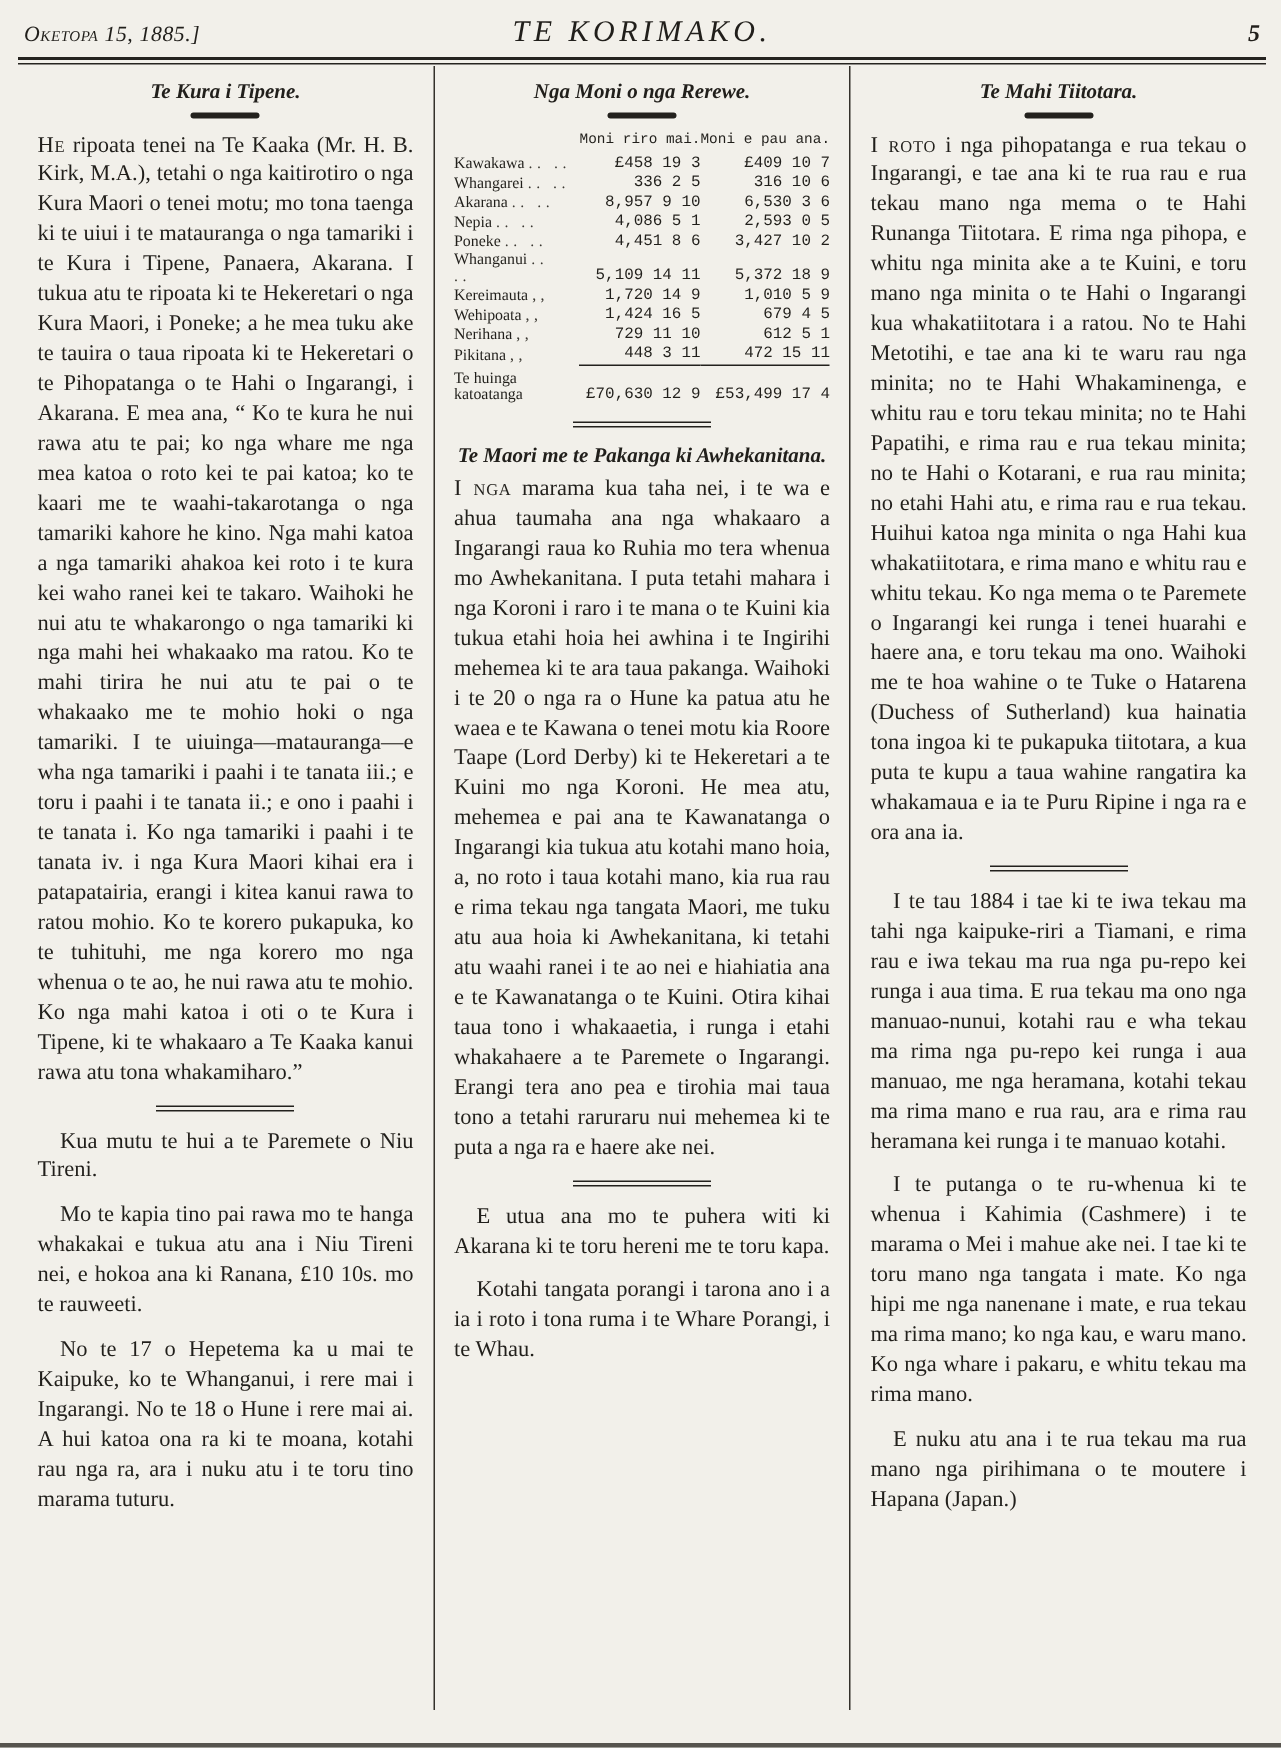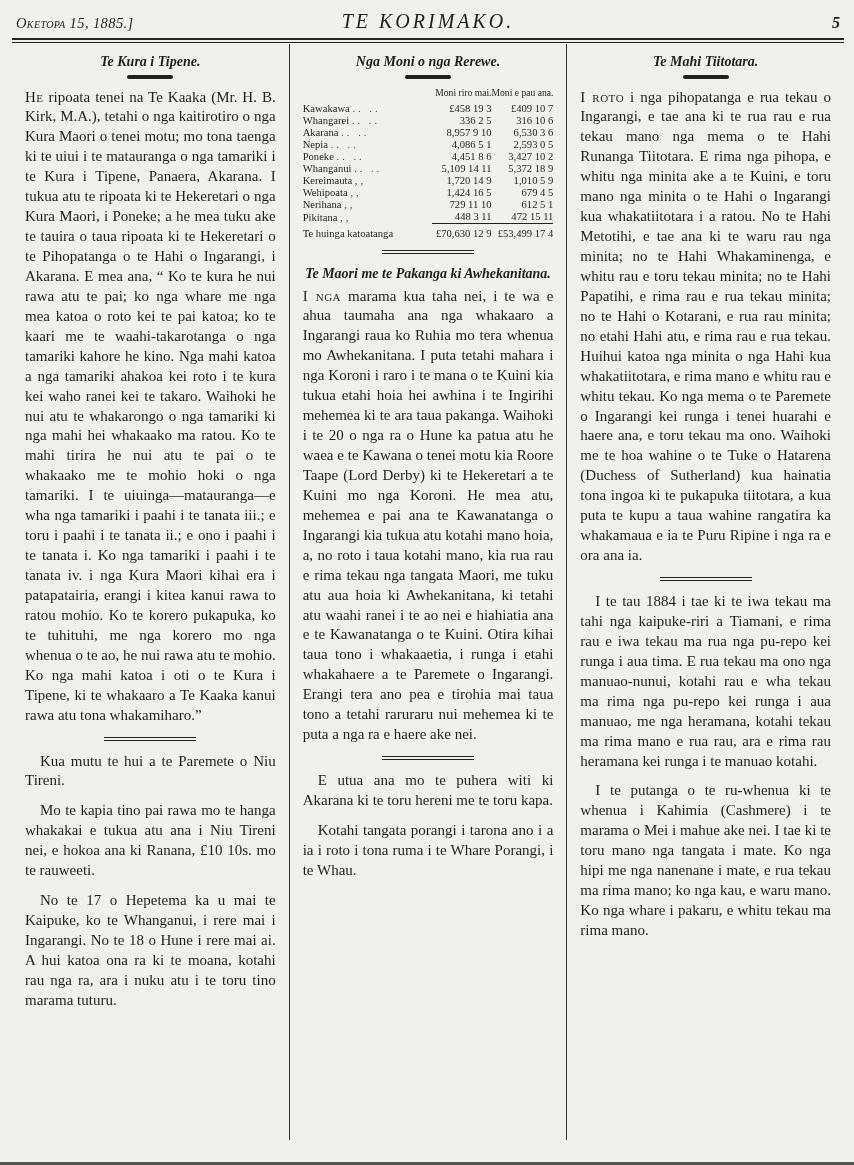--- a/index.html
+++ b/index.html
@@ -39,21 +39,21 @@
   .divider{width:92px;height:2px;border-top:1px solid #23211d;border-bottom:1px solid #23211d;margin:11px auto 11px auto;}
   
   p{font-size:15px;line-height:1.33;text-align:justify;margin:0;}
   p.first{margin-bottom:2px;}
   p.ind{text-indent:15px;margin-top:10px;}
   .lead{font-variant:small-caps;letter-spacing:.5px;}
   
   table.money{width:100%;border-collapse:collapse;font-size:10.6px;margin:8px 0 2px 0;}
   .money td{padding:0.5px 0;vertical-align:bottom;}
   .money td.nm{padding-right:4px;}
-  .money td.val{text-align:right;white-space:nowrap;width:60px;}
+  .money td.val{text-align:right;white-space:nowrap;width:60px;font-family:Liberation Mono, monospace;}
   .money thead td{text-align:center;font-size:9.6px;line-height:1.1;padding-bottom:4px;vertical-align:bottom;}
   .money .dots{letter-spacing:3px;color:#3c3933;}
   .money tr.total td{padding-top:4px;}
   .money tr.total td.val{border-top:1px solid #23211d;}
 </style>
 </head>
 <body>
 
 <div class="page">
 
@@ -155,16 +155,17 @@
       <p class="ind">Kotahi tangata porangi i tarona ano i a ia i roto i tona ruma i te Whare Porangi, i te Whau.</p>
     </section>
 
     <section class="col">
       <h2 class="art-head">Te Mahi Tiitotara.</h2>
       <div class="head-bar"></div>
       <p class="first"><span class="lead">I roto</span> <span>i nga pihopatanga e rua tekau o Ingarangi, e tae ana ki te rua rau e rua tekau mano nga mema o te Hahi Runanga Tiitotara. E rima nga pihopa, e whitu nga minita ake a te Kuini, e toru mano nga minita o te Hahi o Ingarangi kua whakatiitotara i a ratou. No te Hahi Metotihi, e tae ana ki te waru rau nga minita; no te Hahi Whakaminenga, e whitu rau e toru tekau minita; no te Hahi Papatihi, e rima rau e rua tekau minita; no te Hahi o Kotarani, e rua rau minita; no etahi Hahi atu, e rima rau e rua tekau. Huihui katoa nga minita o nga Hahi kua whakatiitotara, e rima mano e whitu rau e whitu tekau. Ko nga mema o te Paremete o Ingarangi kei runga i tenei huarahi e haere ana, e toru tekau ma ono. Waihoki me te hoa wahine o te Tuke o Hatarena (Duchess of Sutherland) kua hainatia tona ingoa ki te pukapuka tiitotara, a kua puta te kupu a taua wahine rangatira ka whakamaua e ia te Puru Ripine i nga ra e ora ana ia.</span></p>
       <div class="divider"></div>
       <p class="ind">I te tau 1884 i tae ki te iwa tekau ma tahi nga kaipuke-riri a Tiamani, e rima rau e iwa tekau ma rua nga pu-repo kei runga i aua tima. E rua tekau ma ono nga manuao-nunui, kotahi rau e wha tekau ma rima nga pu-repo kei runga i aua manuao, me nga heramana, kotahi tekau ma rima mano e rua rau, ara e rima rau heramana kei runga i te manuao kotahi.</p>
       <p class="ind">I te putanga o te ru-whenua ki te whenua i Kahimia (Cashmere) i te marama o Mei i mahue ake nei. I tae ki te toru mano nga tangata i mate. Ko nga hipi me nga nanenane i mate, e rua tekau ma rima mano; ko nga kau, e waru mano. Ko nga whare i pakaru, e whitu tekau ma rima mano.</p>
+      <p class="ind">E nuku atu ana i te rua tekau ma rua mano nga pirihimana o te moutere i Hapana (Japan.)</p>
     </section>
 
   </main>
 </div>
 
 </body></html>

